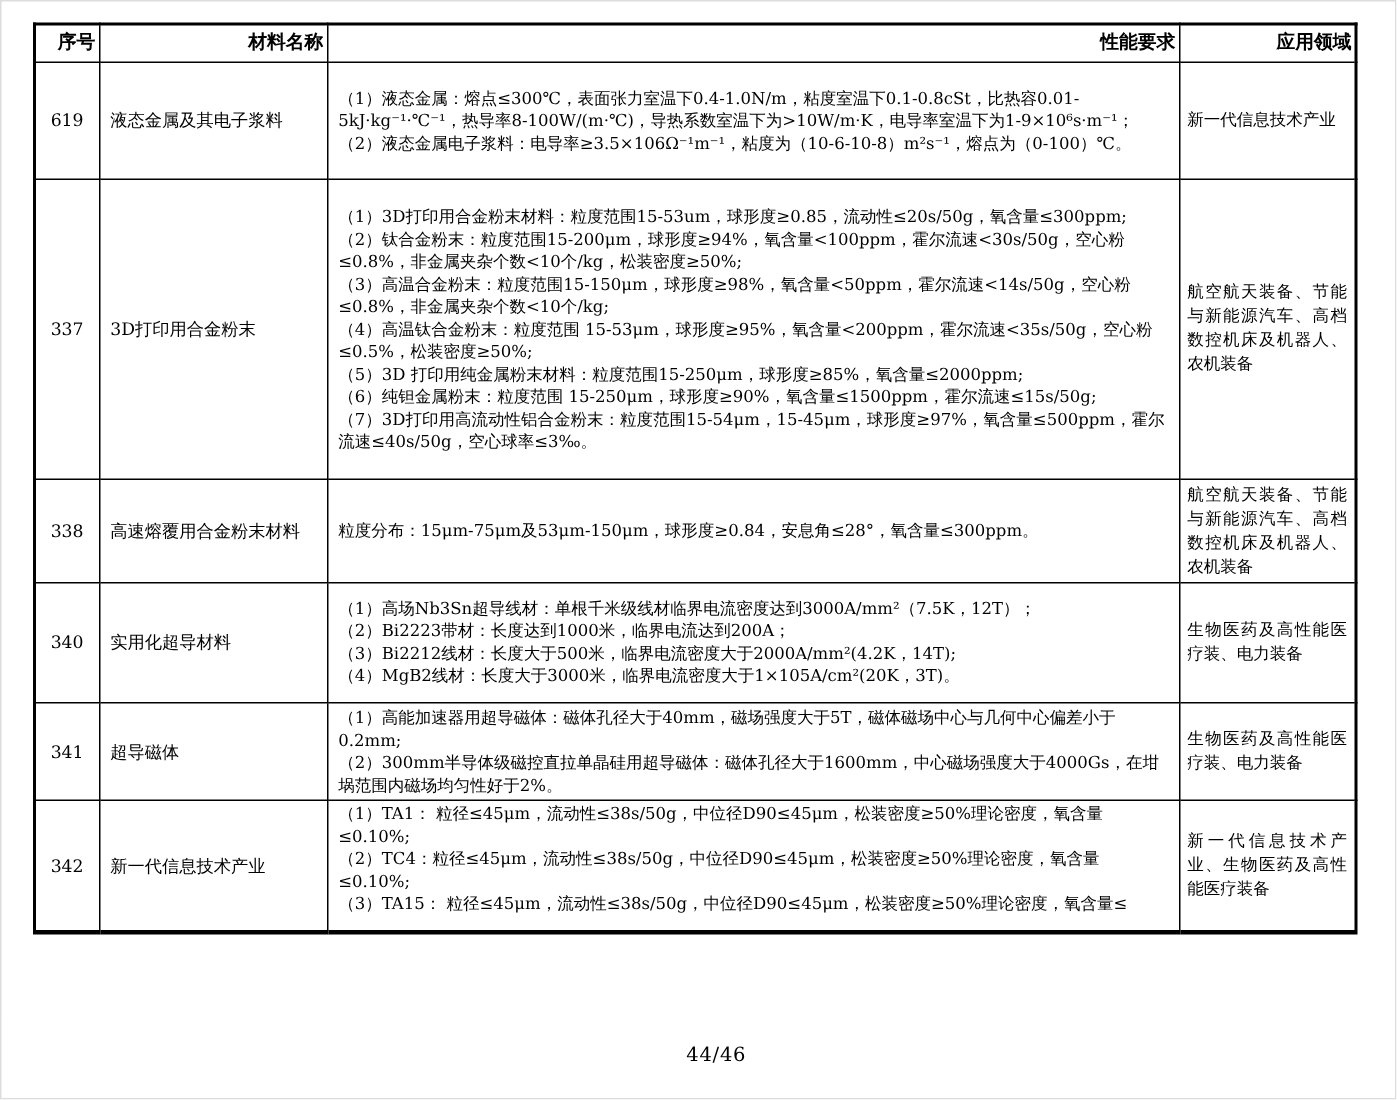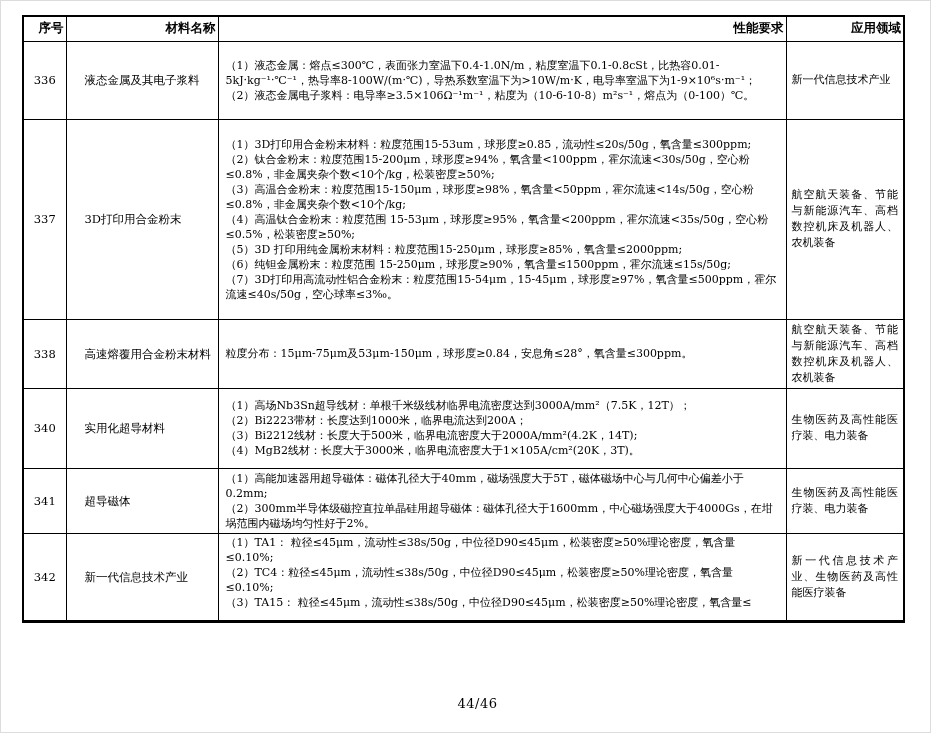--- a/index.html
+++ b/index.html
@@ -27,21 +27,21 @@
   td, th { border:1px solid #000; box-sizing:border-box; overflow:hidden; }
   th {
     font-weight:bold;
     font-size:12.5px;
     text-align:right;
     padding:3px 2px;
     height:25px;
   }
   td { vertical-align:middle; padding:1px 5px; }
   .c-id   { text-align:center; font-size:11.5px; }
-  .c-name { font-size:11.5px; padding-left:18px; line-height:16px; }
+  .c-name { font-size:11.5px; padding-left:7px; line-height:16px; }
   .c-perf { padding:1px 7px; }
   .perf {
     font-size:11px;
     line-height:15px;
     white-space:pre-line;
     text-align:left;
   }
   .perf.clipped {
     height:84px;
     overflow:hidden;
@@ -75,21 +75,21 @@
   </colgroup>
   <tbody>
       <tr>
     <th>序号</th>
     <th>材料名称</th>
     <th>性能要求</th>
     <th>应用领域</th>
   </tr>
 
   <tr style="height:78px">
-    <td class="c-id">336</td>
+    <td class="c-id">619</td>
     <td class="c-name">液态金属及其电子浆料</td>
     <td class="c-perf">
           <div class="perf">（1）液态金属：熔点≤300℃，表面张力室温下0.4-1.0N/m，粘度室温下0.1-0.8cSt，比热容0.01-5kJ·kg⁻¹·℃⁻¹，热导率8-100W/(m·℃)，导热系数室温下为&gt;10W/m·K，电导率室温下为1-9×10⁶s·m⁻¹；
 （2）液态金属电子浆料：电导率≥3.5×106Ω⁻¹m⁻¹，粘度为（10-6-10-8）m²s⁻¹，熔点为（0-100）℃。</div>
         </td>
     <td class="c-domain">新一代信息技术产业</td>
   </tr>
 
   <tr style="height:200px">
     <td class="c-id">337</td>

